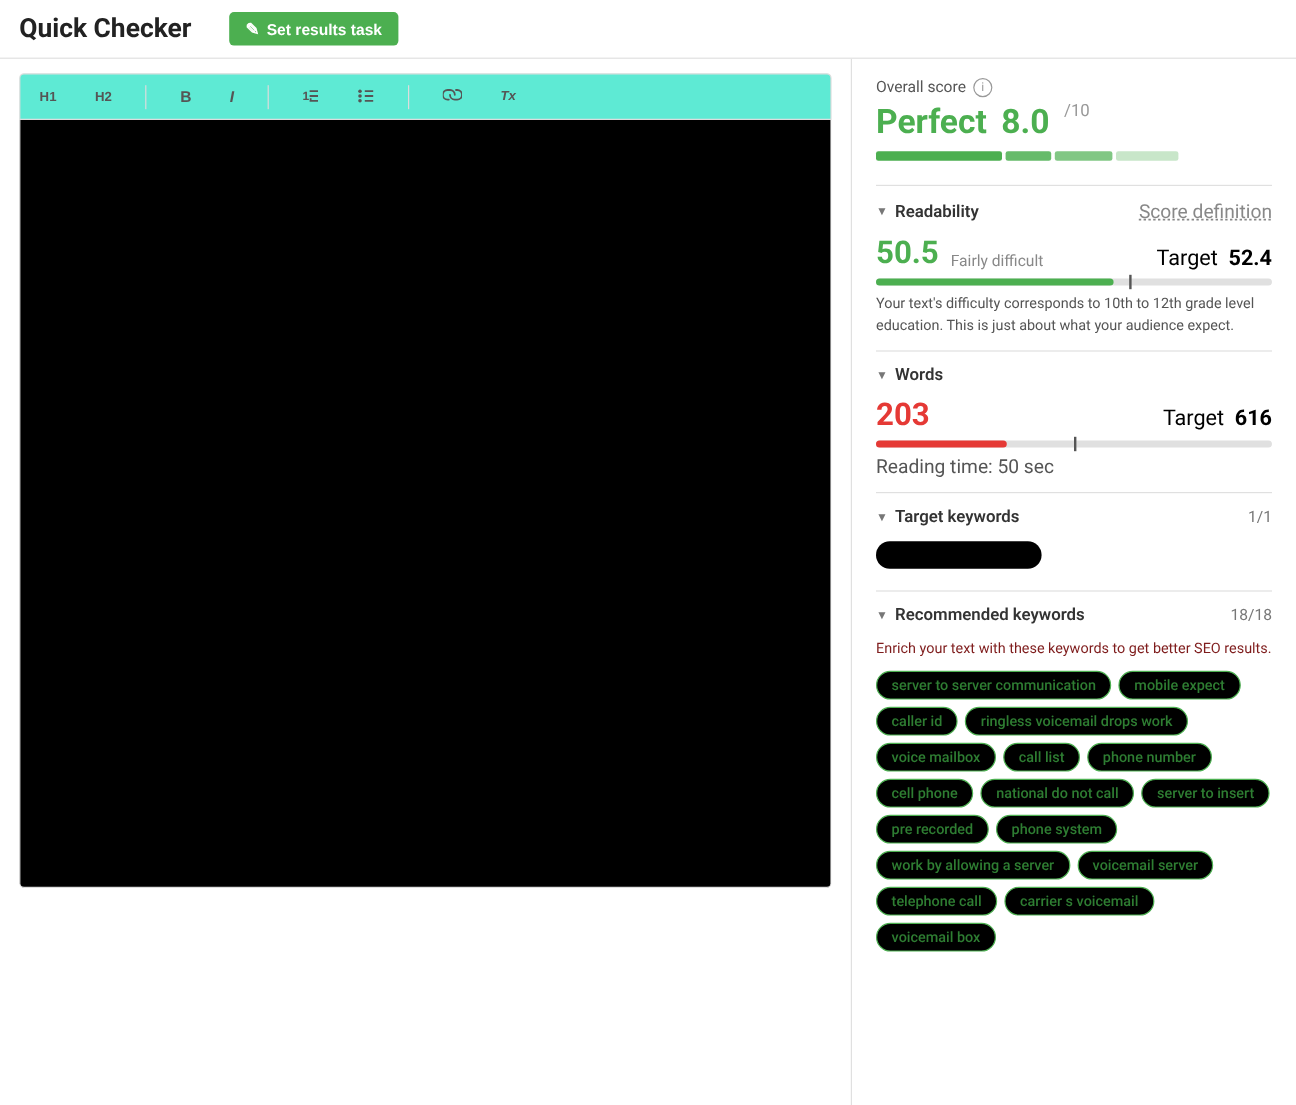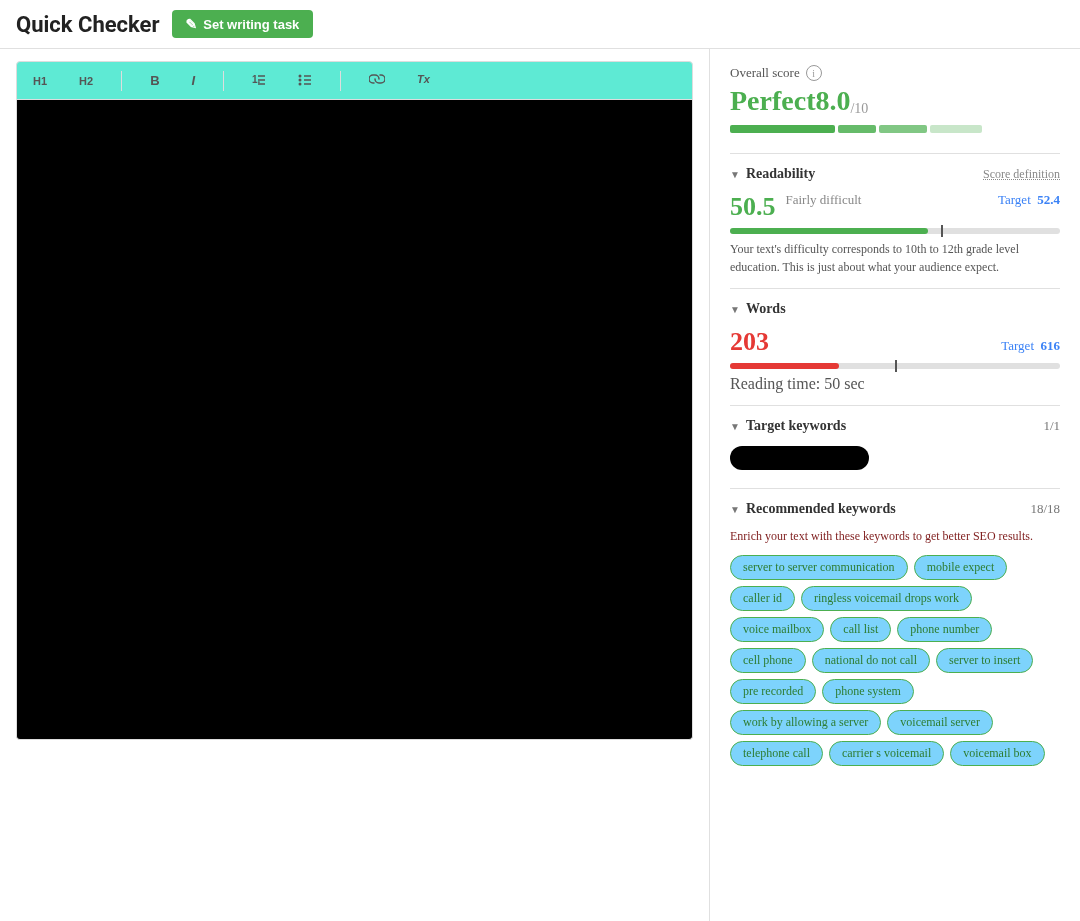--- a/index.html
+++ b/index.html
@@ -12,21 +12,21 @@
     .app-container {
       display: flex;
       flex-direction: column;
       width: 1080px;
       min-height: 921px;
     }
     .top-bar {
       display: flex;
       align-items: center;
       padding: 10px 16px;
-      gap: 12px;
+      gap: 31px;
       border-bottom: 1px solid #e0e0e0;
     }
     .app-title {
       font-size: 22px;
       font-weight: 700;
       color: #222;
     }
     .set-writing-task-btn {
       display: flex;
       align-items: center;
@@ -87,21 +87,20 @@
       background: #000;
       border: 1px solid #ddd;
       border-top: none;
       border-radius: 0 0 4px 4px;
     }
     .right-panel {
       flex: 1;
       padding: 16px 20px;
       overflow-y: auto;
       max-height: 921px;
-      font-family: Liberation Serif, serif;
     }
     .overall-score-section {
       margin-bottom: 20px;
     }
     .overall-score-label {
       display: flex;
       align-items: center;
       gap: 6px;
       font-size: 13px;
       color: #555;
@@ -114,22 +113,22 @@
       width: 16px;
       height: 16px;
       border-radius: 50%;
       border: 1px solid #999;
       font-size: 10px;
       color: #999;
       cursor: pointer;
     }
     .score-row {
       display: flex;
-      align-items: flex-end;
-      gap: 0;
+      align-items: flex-start;
+      gap: 12px;
       margin-bottom: 8px;
     }
     .score-perfect {
       font-size: 28px;
       font-weight: 700;
       color: #4caf50;
     }
     .score-number {
       font-size: 28px;
       font-weight: 700;
@@ -167,43 +166,43 @@
       font-size: 14px;
       font-weight: 600;
       color: #333;
       cursor: pointer;
     }
     .chevron {
       font-size: 10px;
       color: #777;
     }
     .score-definition-link {
-      font-size: 12px;
+      font-size: 16px;
       color: #888;
       text-decoration: underline dotted;
       cursor: pointer;
     }
     .readability-score-row {
       display: flex;
-      align-items: flex-start;
+      align-items: flex-end;
       gap: 10px;
       margin-bottom: 6px;
     }
     .readability-number {
       font-size: 26px;
       font-weight: 700;
       color: #4caf50;
     }
     .readability-label {
       font-size: 13px;
       color: #888;
     }
     .target-text {
-      font-size: 13px;
-      color: #3b82f6;
+      font-size: 18px;
+      color: #000000;
       margin-left: auto;
     }
     .progress-bar-track {
       width: 100%;
       height: 6px;
       background: #e0e0e0;
       border-radius: 3px;
       margin-bottom: 6px;
       position: relative;
     }
@@ -284,41 +283,41 @@
       line-height: 1.5;
     }
     .keywords-cloud {
       display: flex;
       flex-wrap: wrap;
       gap: 6px;
     }
     .keyword-chip {
       display: inline-flex;
       align-items: center;
-      background: #7dd3fc;
+      background: #000000;
       color: #2e7d32;
       border: 1.5px solid #4caf50;
       border-radius: 20px;
       padding: 4px 12px;
       font-size: 12px;
       font-weight: 500;
       cursor: pointer;
       white-space: nowrap;
     }
   </style>
 </head>
 <body>
 
 <div class="app-container">
 
   <div class="top-bar">
     <h1 class="app-title">Quick Checker</h1>
     <button class="set-writing-task-btn">
       <span class="btn-icon">✎</span>
-      <span>Set writing task</span>
+      <span>Set results task</span>
     </button>
   </div>
 
   <div class="main-layout">
 
     <div class="editor-panel">
       <div class="editor-toolbar">
         <button class="toolbar-btn toolbar-btn-h">H1</button>
         <button class="toolbar-btn toolbar-btn-h">H2</button>
         <div class="toolbar-divider"></div>

